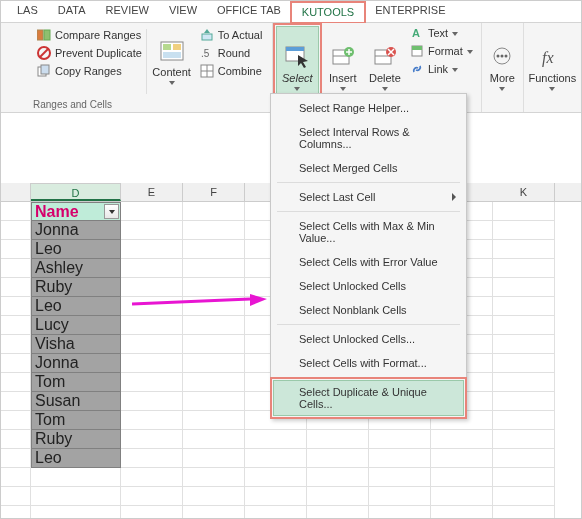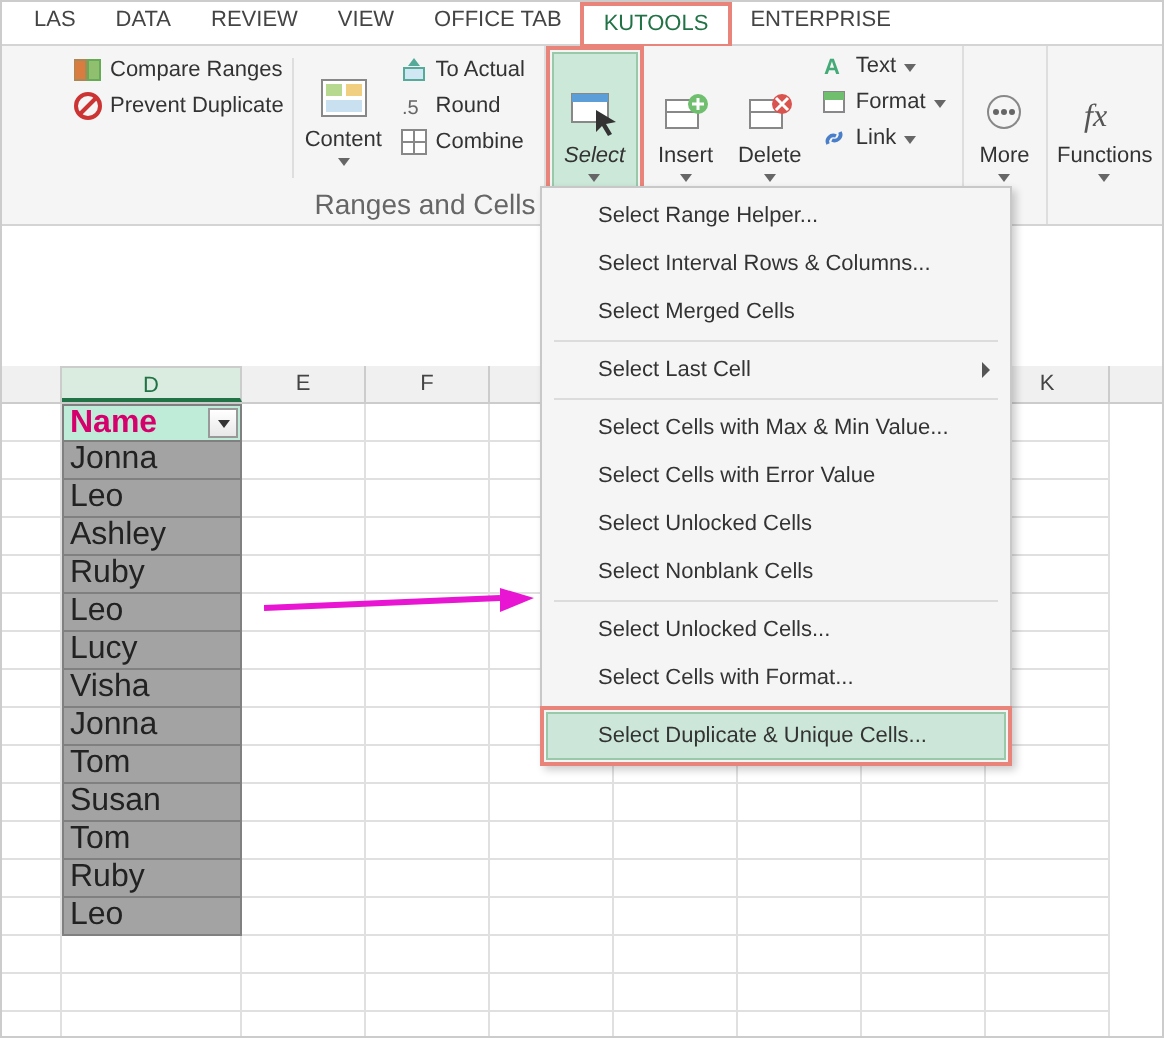--- a/index.html
+++ b/index.html
@@ -49,23 +49,23 @@
     display: flex;
     position: relative;
   }
   .ribbon-group {
     border-right: 1px solid #dedede;
     display: flex;
     flex-direction: column;
     padding: 2px 4px 0;
   }
   .group-label {
-    font-size: 14px;
+    font-size: 10px;
     color: #666;
-    text-align: right;
+    text-align: left;
     padding: 1px 0 2px;
     margin-top: auto;
   }
   .group-body { display: flex; flex: 1; }
   .stacked {
     display: flex;
     flex-direction: column;
     gap: 2px;
     padding: 2px 2px;
     justify-content: flex-start;
@@ -103,21 +103,21 @@
   .select-btn {
     background: #cce8d8;
     border: 1px solid #9ac9aa;
   }
   .select-btn.highlight { outline: 2px solid #e8847a; outline-offset: 1px; }
   
   .dropdown {
     position: absolute;
     top: 92px;
     left: 269px;
-    width: 236px;
+    width: 197px;
     background: #f5f5f5;
     border: 1px solid #c8c8c8;
     box-shadow: 2px 2px 4px rgba(0,0,0,0.2);
     padding: 2px;
     z-index: 10;
   }
   .menu-item {
     padding: 6px 8px 6px 26px;
     color: #333;
     cursor: pointer;
@@ -246,20 +246,29 @@
           <span>Compare Ranges</span>
         </div>
         <div class="stacked-item">
           <span class="small-icon">
               <svg width="14" height="14">
                 <circle cx="7" cy="7" r="6" fill="none" stroke="#c33" stroke-width="2"></circle>
                 <line x1="3" y1="11" x2="11" y2="3" stroke="#c33" stroke-width="2"></line>
               </svg>
             </span>
           <span>Prevent Duplicate</span>
+        </div>
+        <div class="stacked-item">
+          <span class="small-icon">
+              <svg width="14" height="14">
+                <rect x="1" y="3" width="8" height="9" fill="#fff" stroke="#888"></rect>
+                <rect x="4" y="1" width="8" height="9" fill="#cde" stroke="#888"></rect>
+              </svg>
+            </span>
+          <span>Copy Ranges</span>
         </div>
       </div>
       <div style="width:1px;background:#dedede;margin:4px 0;"></div>
       <div class="big-btn">
         <span class="big-icon">
             <svg width="26" height="22">
               <rect x="2" y="2" width="22" height="18" fill="#fff" stroke="#888"></rect>
               <rect x="4" y="4" width="8" height="6" fill="#b6d98f"></rect>
               <rect x="14" y="4" width="8" height="6" fill="#f0d080"></rect>
               <rect x="4" y="12" width="18" height="6" fill="#c8e0f0"></rect>

